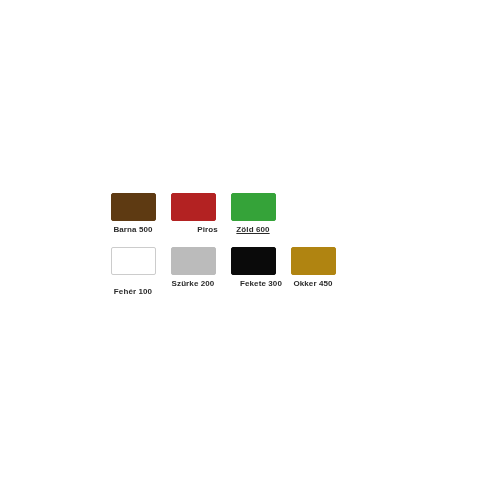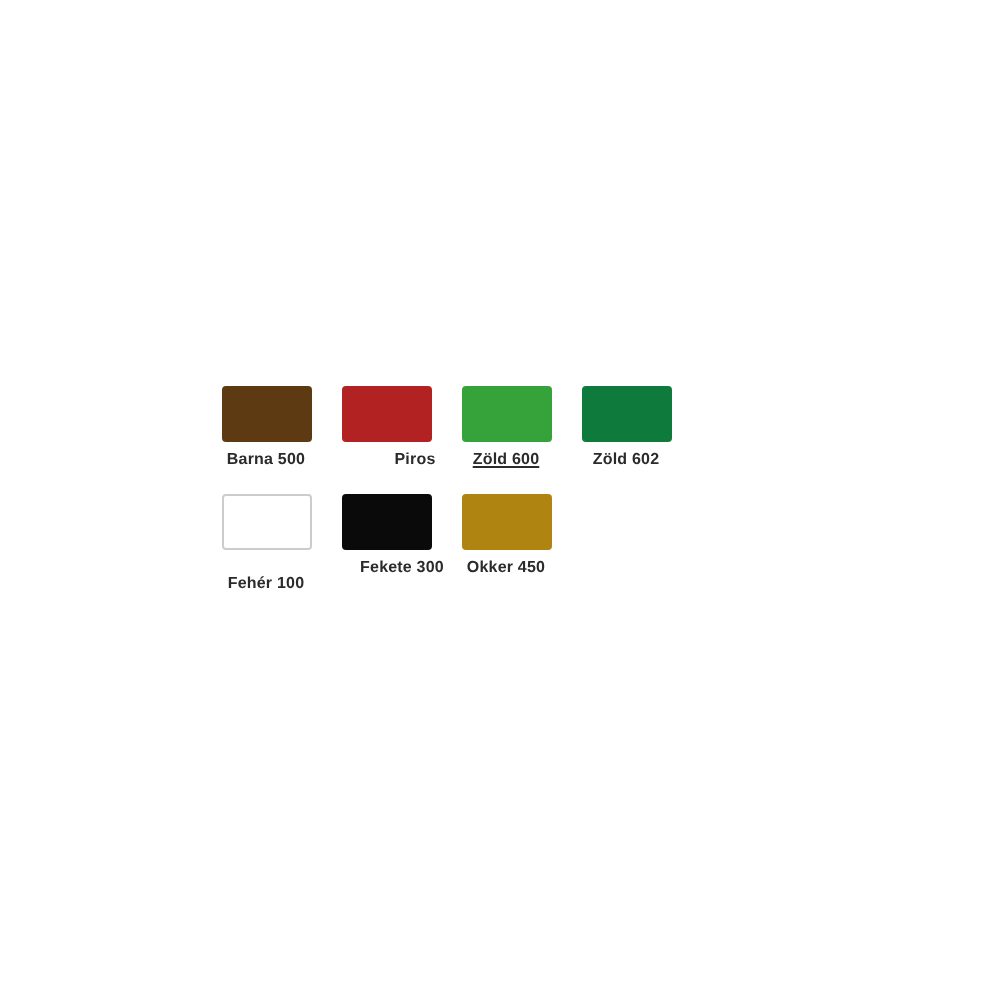--- a/index.html
+++ b/index.html
@@ -75,30 +75,30 @@
         <div class="swatch-label" style="color: rgb(43, 43, 43);">Barna 500</div>
       </div>
       <div class="swatch-cell">
         <div class="swatch-chip" style="background-color: rgb(179, 34, 34); border-color: rgb(179, 34, 34); border-width: 1px; border-style: solid;"></div>
         <div class="swatch-label" style="color: rgb(43, 43, 43); padding-left: 29px;">Piros</div>
       </div>
       <div class="swatch-cell">
         <div class="swatch-chip" style="background-color: rgb(53, 163, 57); border-color: rgb(53, 163, 57); border-width: 1px; border-style: solid;"></div>
         <div class="swatch-label" style="color: rgb(43, 43, 43); text-decoration: underline;">Zöld 600</div>
       </div>
-      <div class="swatch-cell">
-        <div class="swatch-chip" style="background-color: rgb(14, 122, 60); border-color: rgb(14, 122, 60); border-width: 1px; border-style: solid;"></div>
-        <div class="swatch-label" style="color: rgb(43, 43, 43);">Zöld 602</div>
-      </div>
     </div>
 
     <div class="swatch-row">
       <div class="swatch-cell">
         <div class="swatch-chip" style="background-color: rgb(255, 255, 255); border-color: rgb(204, 204, 204); border-width: 1px; border-style: solid;"></div>
         <div class="swatch-label" style="color: rgb(43, 43, 43); margin-top: 12px;">Fehér 100</div>
+      </div>
+      <div class="swatch-cell">
+        <div class="swatch-chip" style="background-color: rgb(187, 187, 187); border-color: rgb(187, 187, 187); border-width: 1px; border-style: solid;"></div>
+        <div class="swatch-label" style="color: rgb(43, 43, 43);">Szürke 200</div>
       </div>
       <div class="swatch-cell">
         <div class="swatch-chip" style="background-color: rgb(10, 10, 10); border-color: rgb(10, 10, 10); border-width: 1px; border-style: solid;"></div>
         <div class="swatch-label" style="color: rgb(43, 43, 43); padding-left: 16px;">Fekete 300</div>
       </div>
       <div class="swatch-cell">
         <div class="swatch-chip" style="background-color: rgb(176, 132, 17); border-color: rgb(176, 132, 17); border-width: 1px; border-style: solid;"></div>
         <div class="swatch-label" style="color: rgb(43, 43, 43);">Okker 450</div>
       </div>
     </div>

